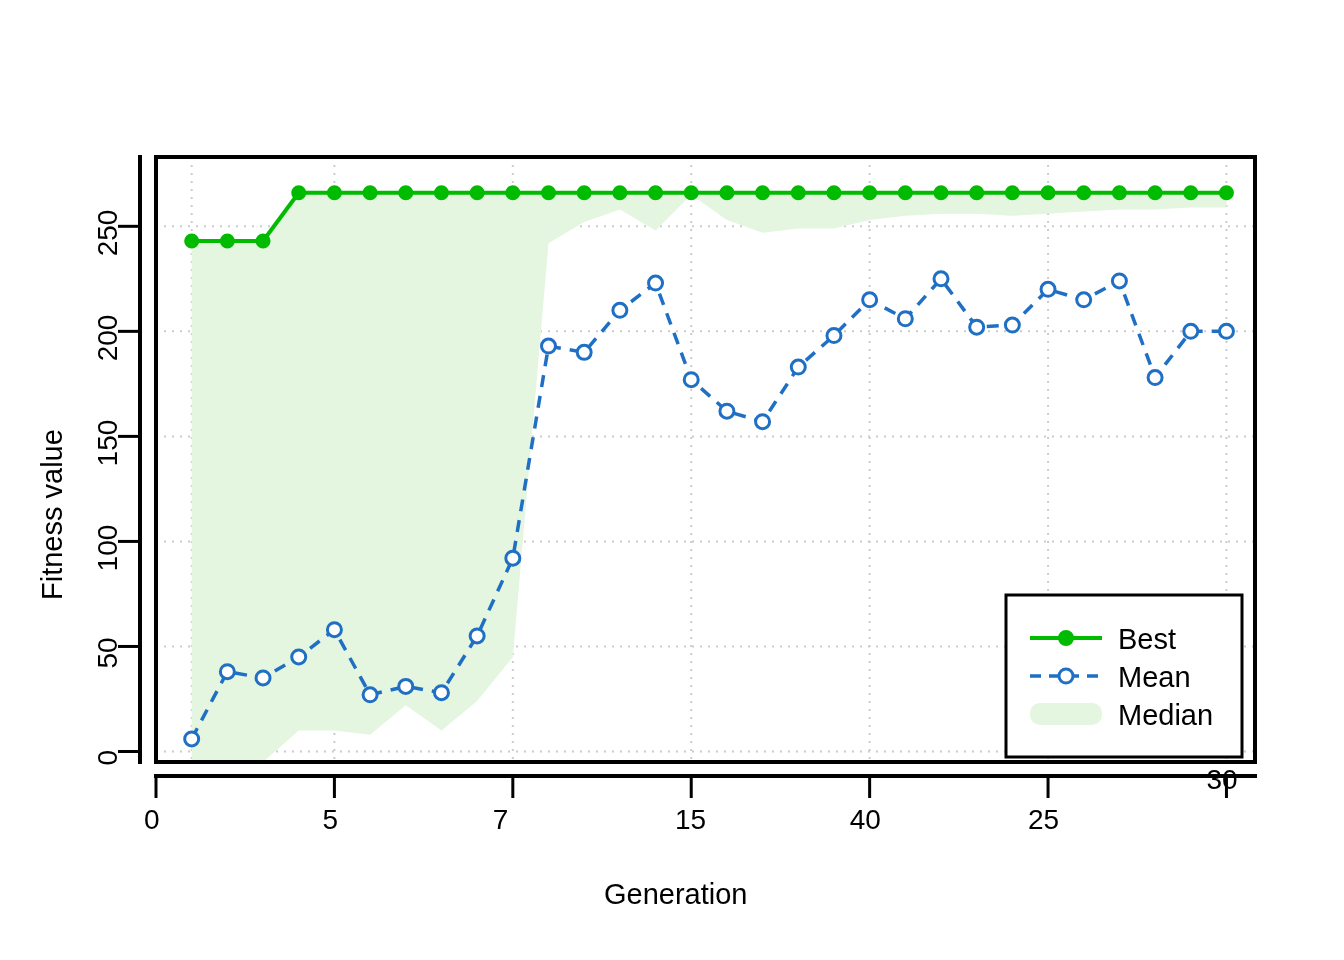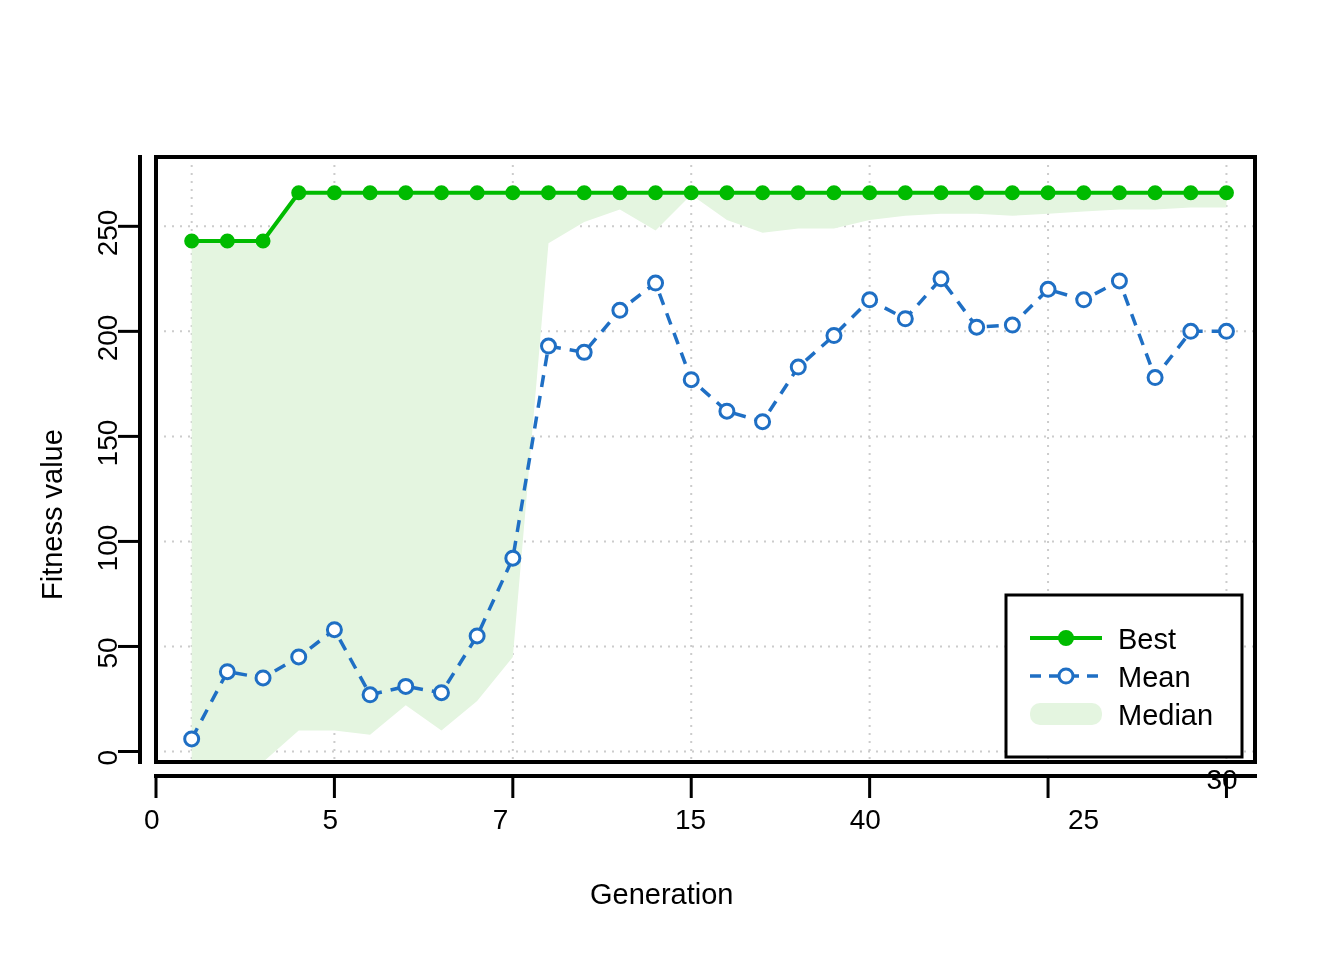--- a/index.html
+++ b/index.html
@@ -33,21 +33,21 @@
     font-family: "Liberation Sans", sans-serif;
     white-space: nowrap;
   }
   #ylabel {
     left: 0px;
     top: 0px;
     transform-origin: left top;
     transform: translate(36px, 600px) rotate(-90deg);
   }
   #xlabel {
-    left: 590px;
+    left: 604px;
     top: 878px;
   }
   .tick-label {
     position: absolute;
     font-size: 28px;
     color: #000000;
     font-family: "Liberation Sans", sans-serif;
     white-space: nowrap;
   }
   .ytick-label {
@@ -183,21 +183,21 @@
 
   <div class="axis-title" id="ylabel">Fitness value</div>
   <div class="axis-title" id="xlabel">Generation</div>
 
   <div id="xtick-labels">
       <div class="tick-label" style="left: 144px; top: 804px;">0</div>
       <div class="tick-label" style="left: 322.409px; top: 804px;">5</div>
       <div class="tick-label" style="left: 492.818px; top: 804px;">7</div>
       <div class="tick-label" style="left: 675px; top: 804px;">15</div>
       <div class="tick-label" style="left: 849.636px; top: 804px;">40</div>
-      <div class="tick-label" style="left: 1028.05px; top: 804px; margin-left: 40px;">25</div>
+      <div class="tick-label" style="left: 1028.05px; top: 804px;">25</div>
       <div class="tick-label" style="left: 1206.45px; top: 764px;">30</div>
     </div>
   <div id="ytick-labels">
       <div class="tick-label ytick-label" style="left: 0px; top: 0px; transform-origin: left top; transform: translate(92px, 765.497px) rotate(-90deg);">0</div>
       <div class="tick-label ytick-label" style="left: 0px; top: 0px; transform-origin: left top; transform: translate(92px, 668.462px) rotate(-90deg);">50</div>
       <div class="tick-label ytick-label" style="left: 0px; top: 0px; transform-origin: left top; transform: translate(92px, 571.427px) rotate(-90deg);">100</div>
       <div class="tick-label ytick-label" style="left: 0px; top: 0px; transform-origin: left top; transform: translate(92px, 466.392px) rotate(-90deg);">150</div>
       <div class="tick-label ytick-label" style="left: 0px; top: 0px; transform-origin: left top; transform: translate(92px, 361.358px) rotate(-90deg);">200</div>
       <div class="tick-label ytick-label" style="left: 0px; top: 0px; transform-origin: left top; transform: translate(92px, 256.323px) rotate(-90deg);">250</div>
     </div>

